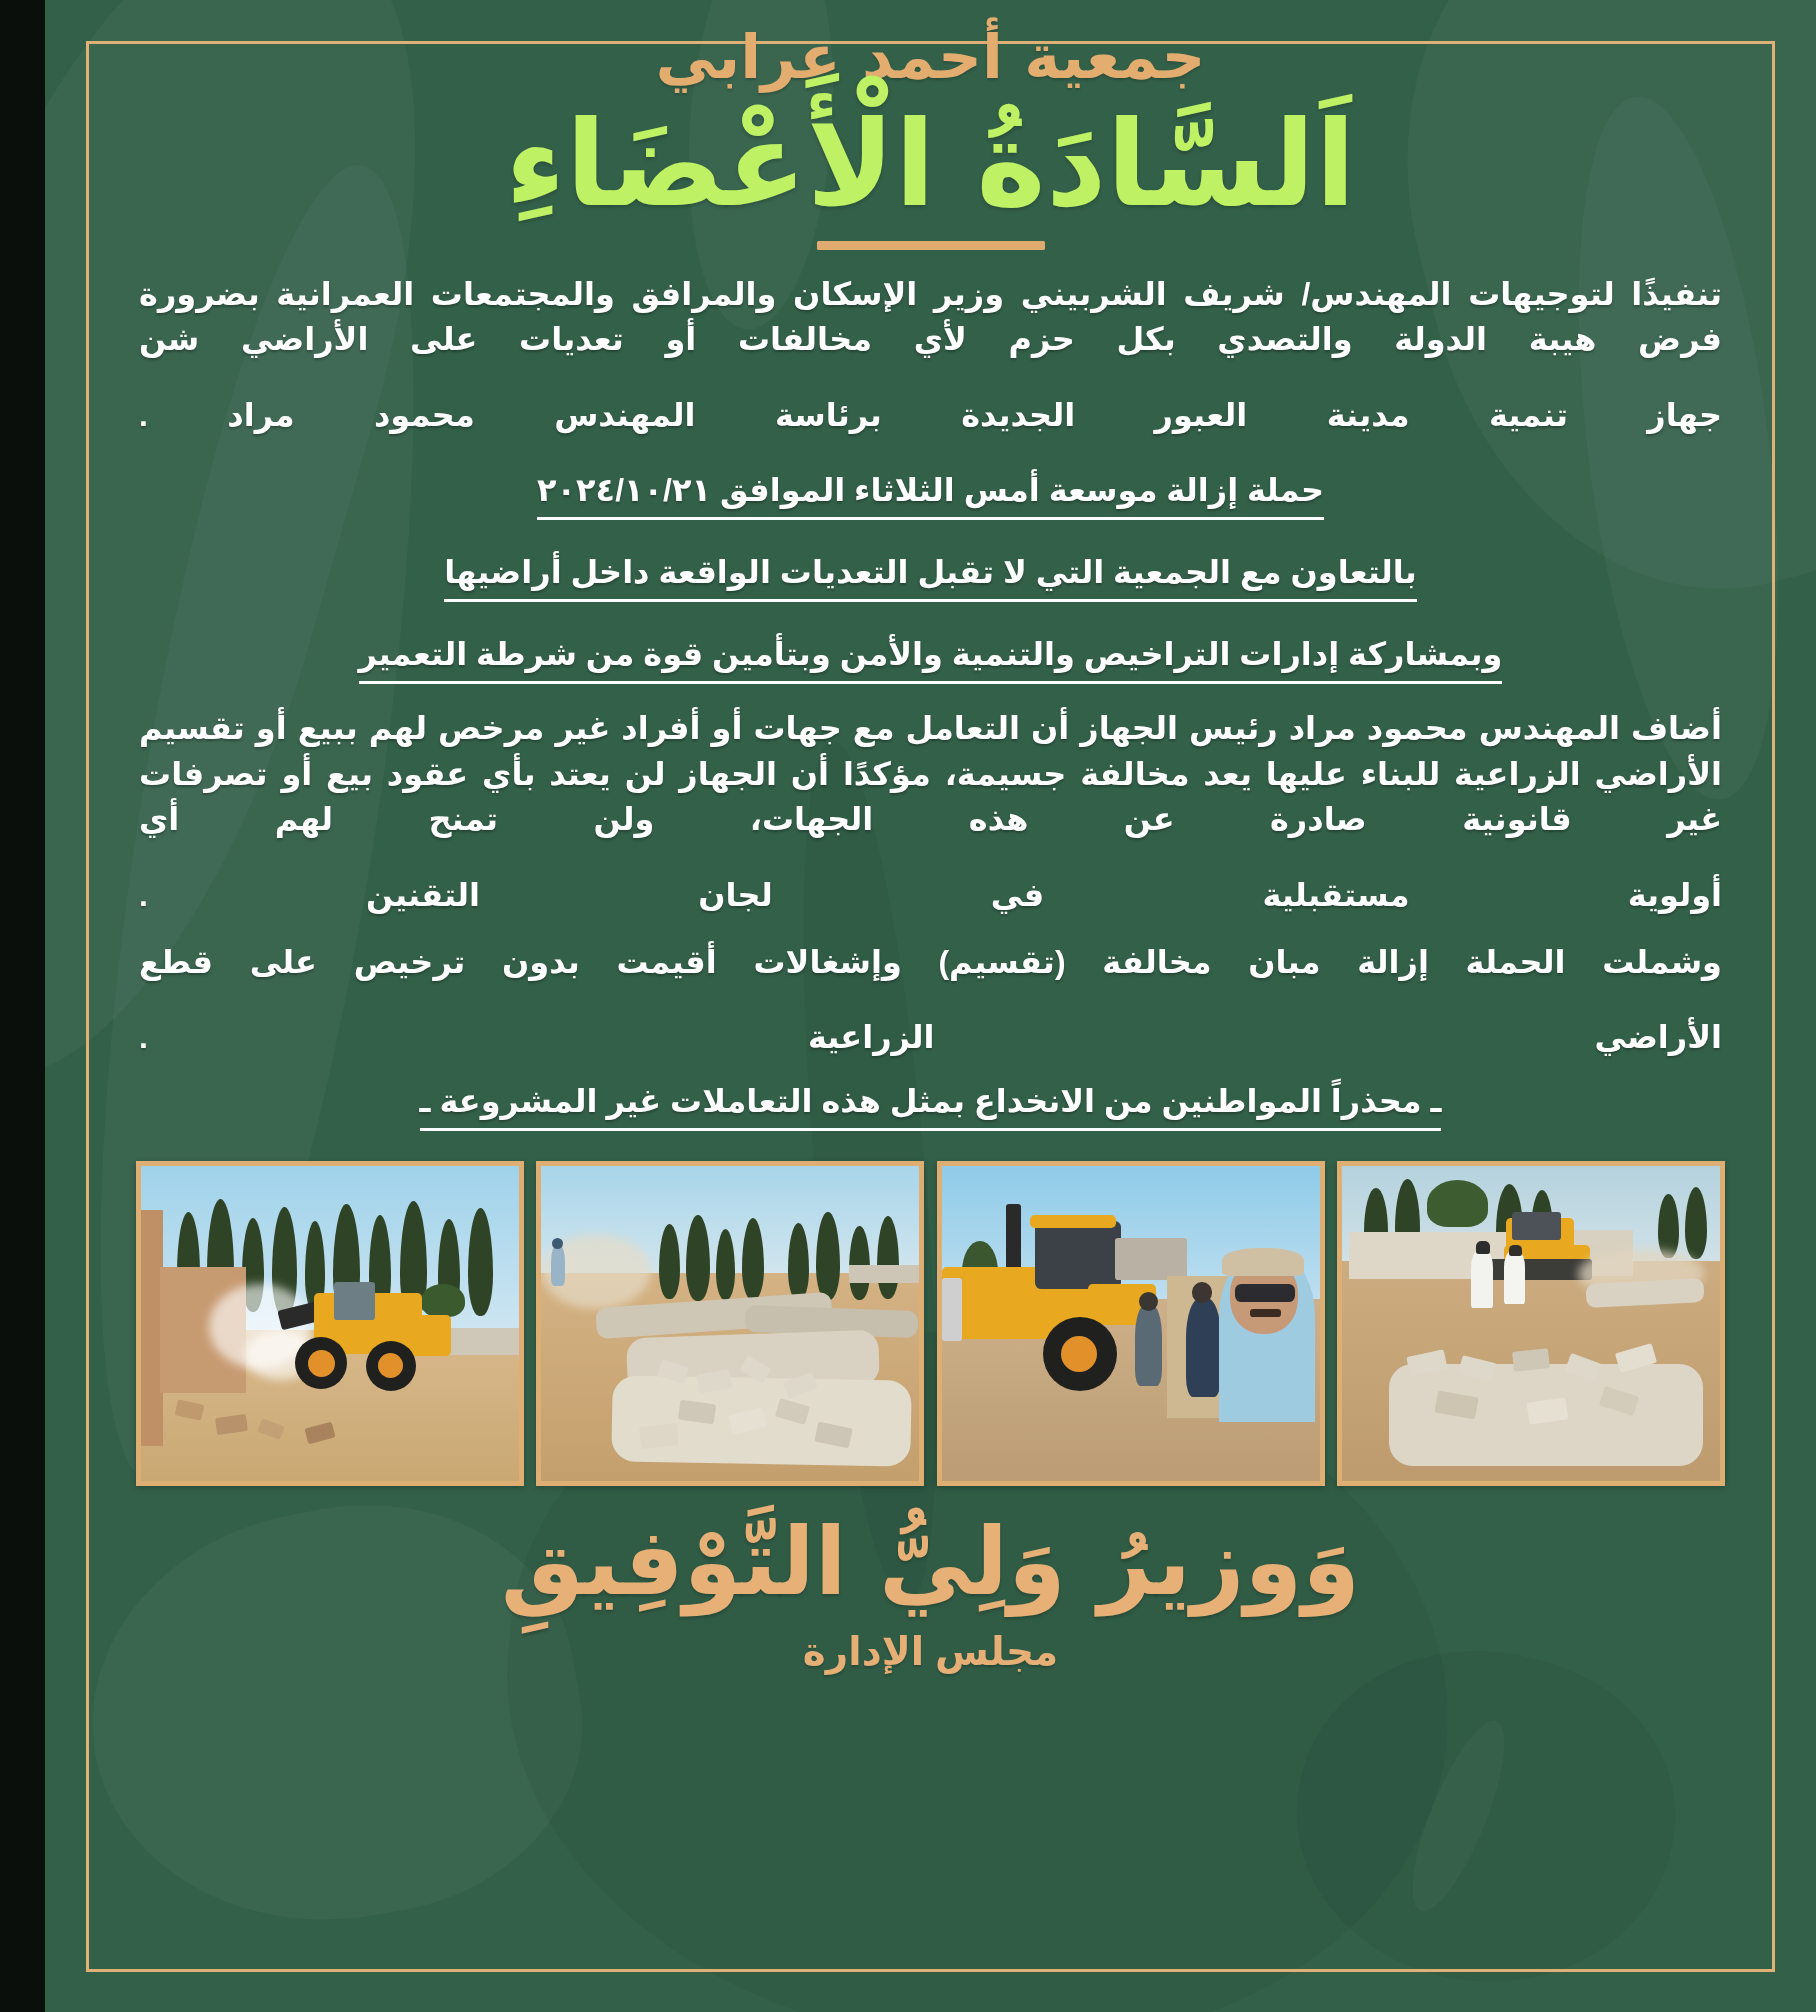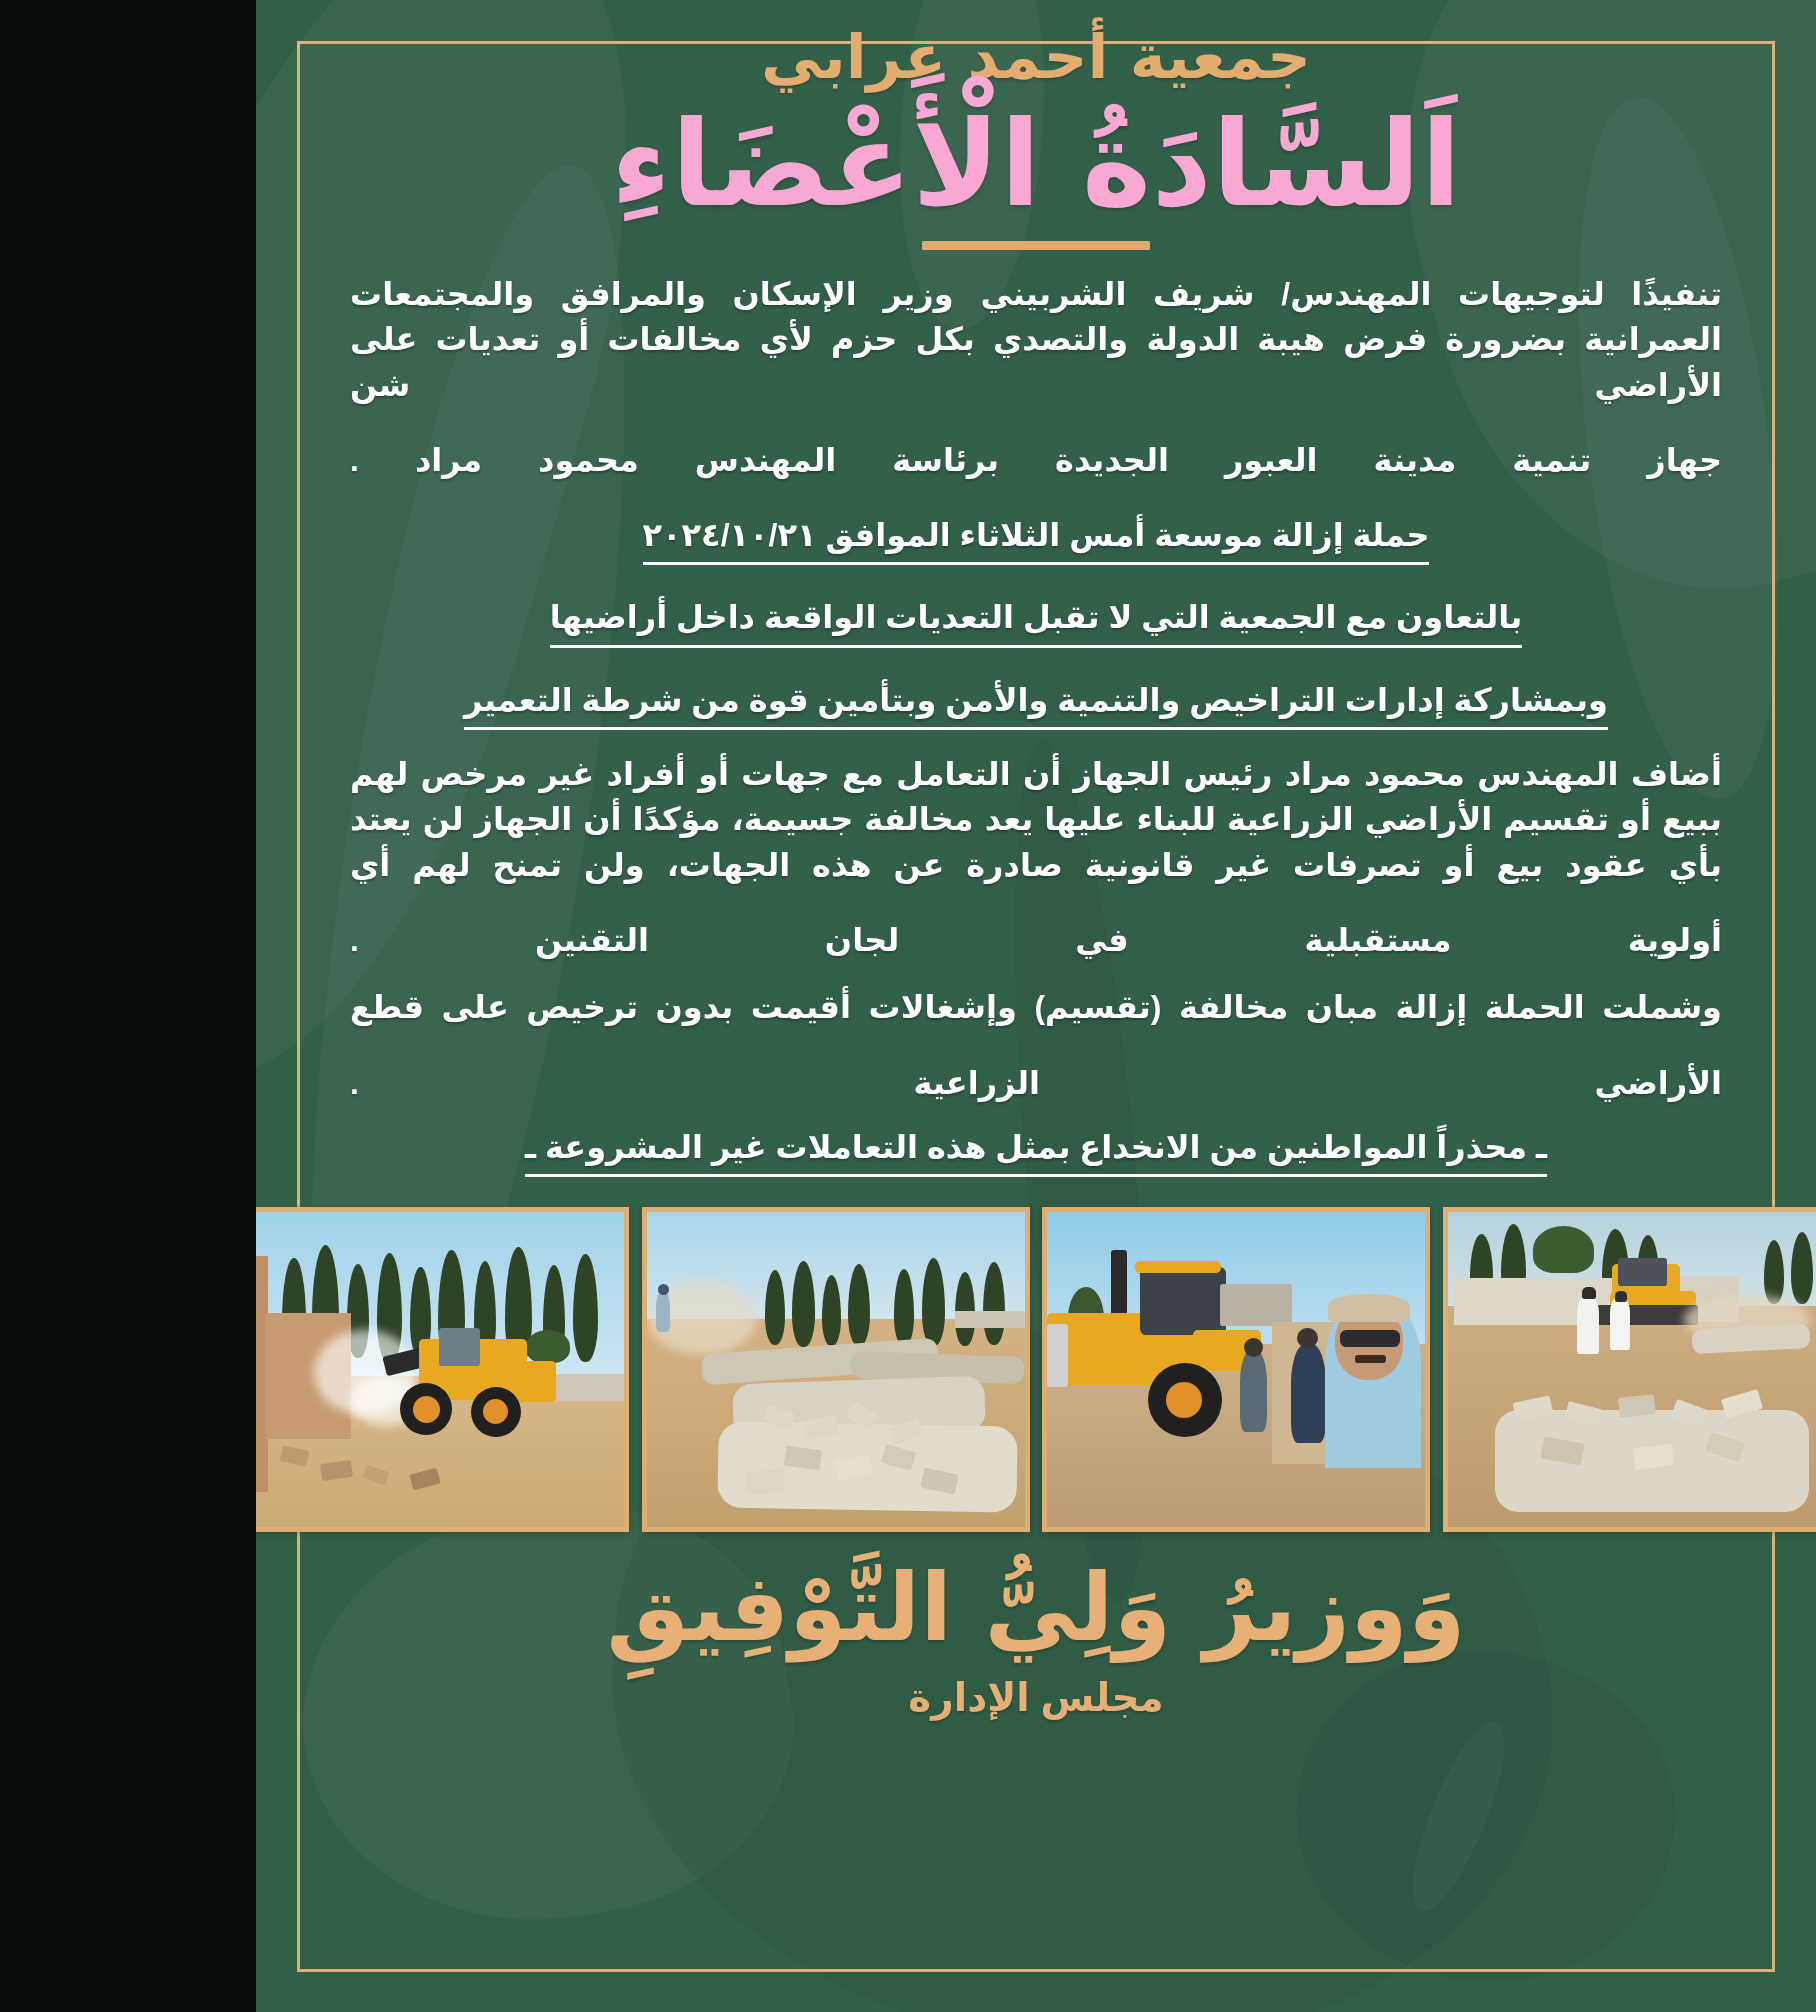--- a/index.html
+++ b/index.html
@@ -4,21 +4,21 @@
 <title>جمعية أحمد عرابي - بيان مجلس الإدارة</title>
 <style>
   * { margin:0; padding:0; box-sizing:border-box; }
 
   html, body {
     background:#0a0f0c;
   }
 
   .poster {
     position:relative;
-    width:1560px;
+    width:1771px;
     height:2013px;
     background:#336049;
     overflow:hidden;
     font-family:"Liberation Sans","DejaVu Sans",sans-serif;
     direction:rtl;
   }
 
   
   .bg-wm { position:absolute; inset:0; overflow:hidden; pointer-events:none; }
   .wm {
@@ -72,21 +72,21 @@
     font-size:61px;
     font-weight:700;
     letter-spacing:-1.6px;
     padding-top:22px;
     line-height:1.15;
     text-shadow:0 1.6px 2.4px rgba(0,0,0,.18);
   }
 
   .main-title {
     text-align:center;
-    color:#f9a8d4;
+    color:#bef264;
     font-family:"DejaVu Sans","Liberation Sans",sans-serif;
     font-size:118px;
     font-weight:700;
     line-height:1.05;
     margin-top:11px;
     text-shadow:0 2.4px 3.9px rgba(0,0,0,.2);
   }
 
   .title-rule {
     width:228px;

